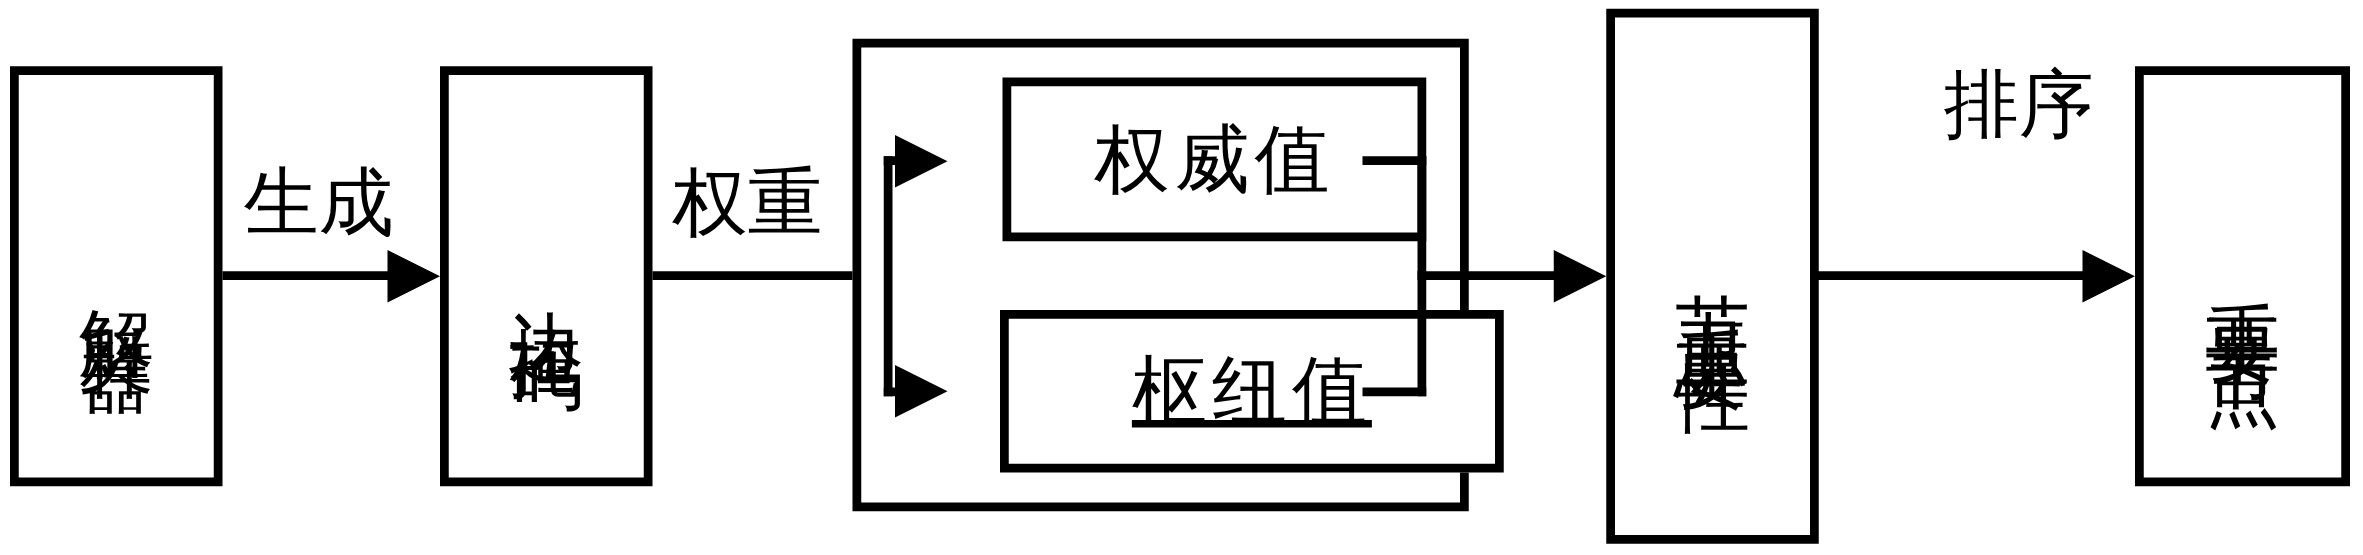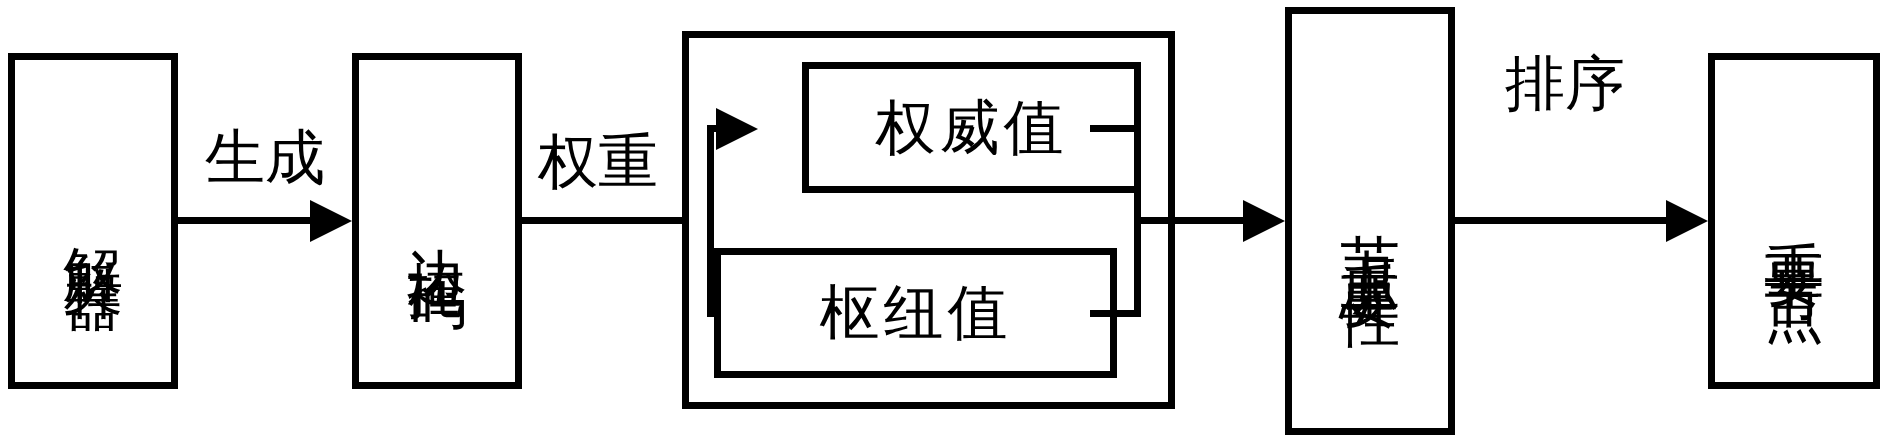--- a/index.html
+++ b/index.html
@@ -50,43 +50,43 @@
     text-align: center;
     white-space: nowrap;
   }
   .edge-label .lbl-line { line-height: 77px; }
 
   
   #node-interpreter      { left: 8px;    top: 53px;  width: 170px; height: 336px; }
   #node-edge-mask        { left: 352px;  top: 53px;  width: 170px; height: 336px; }
   #hits-container        { left: 682px;  top: 31px;  width: 493px; height: 378px; }
   #node-authority        { left: 758px;  top: 62px;  width: 339px; height: 131px; margin-left: 44px; }
-  #node-hub              { left: 714px;  top: 248px; width: 403px; height: 130px; }
+  #node-hub              { left: 800px;  top: 248px; width: 403px; height: 130px; text-decoration: underline; }
   #node-node-importance  { left: 1285px; top: 7px;   width: 170px; height: 428px; }
   #node-important-nodes  { left: 1708px; top: 53px;  width: 172px; height: 336px; }
 
   #line-generate    { left: 178px;  top: 217px; width: 136px; height: 7px; }
   #ah-generate      { left: 310px;  top: 200px; }
   #line-weight      { left: 522px;  top: 217px; width: 192px; height: 7px; }
   #line-branch-v    { left: 707px;  top: 125px; width: 7px;   height: 192px; }
   #line-branch-top  { left: 707px;  top: 125px; width: 14px;  height: 7px; }
   #ah-authority     { left: 716px;  top: 108px; }
   #line-branch-bot  { left: 707px;  top: 310px; width: 14px;  height: 7px; }
   #ah-hub           { left: 716px;  top: 292px; }
   #line-conn-top    { left: 1090px; top: 125px; width: 51px;  height: 7px; }
   #line-conn-bot    { left: 1090px; top: 310px; width: 51px;  height: 7px; }
   #line-merge-v     { left: 1134px; top: 125px; width: 7px;   height: 192px; }
   #line-out         { left: 1134px; top: 217px; width: 115px; height: 7px; }
   #ah-importance    { left: 1243px; top: 200px; }
   #line-sort        { left: 1448px; top: 217px; width: 222px; height: 7px; }
   #ah-important     { left: 1666px; top: 200px; }
 
-  #label-generate    { left: 178px;  top: 132px; width: 174px; font-family: Liberation Mono, monospace; }
+  #label-generate    { left: 168px;  top: 132px; width: 174px; }
   #label-weight      { left: 512px;  top: 132px; width: 172px; }
-  #label-sort-filter { left: 1455px; top: 46px;  width: 220px; }
+  #label-sort-filter { left: 1455px; top: 46px;  width: 220px; text-align: right; }
 </style>
 </head>
 <body>
 
 <div class="canvas">
 
   <div class="box" id="node-interpreter">
     <span class="vtext">解释器</span>
   </div>
 

